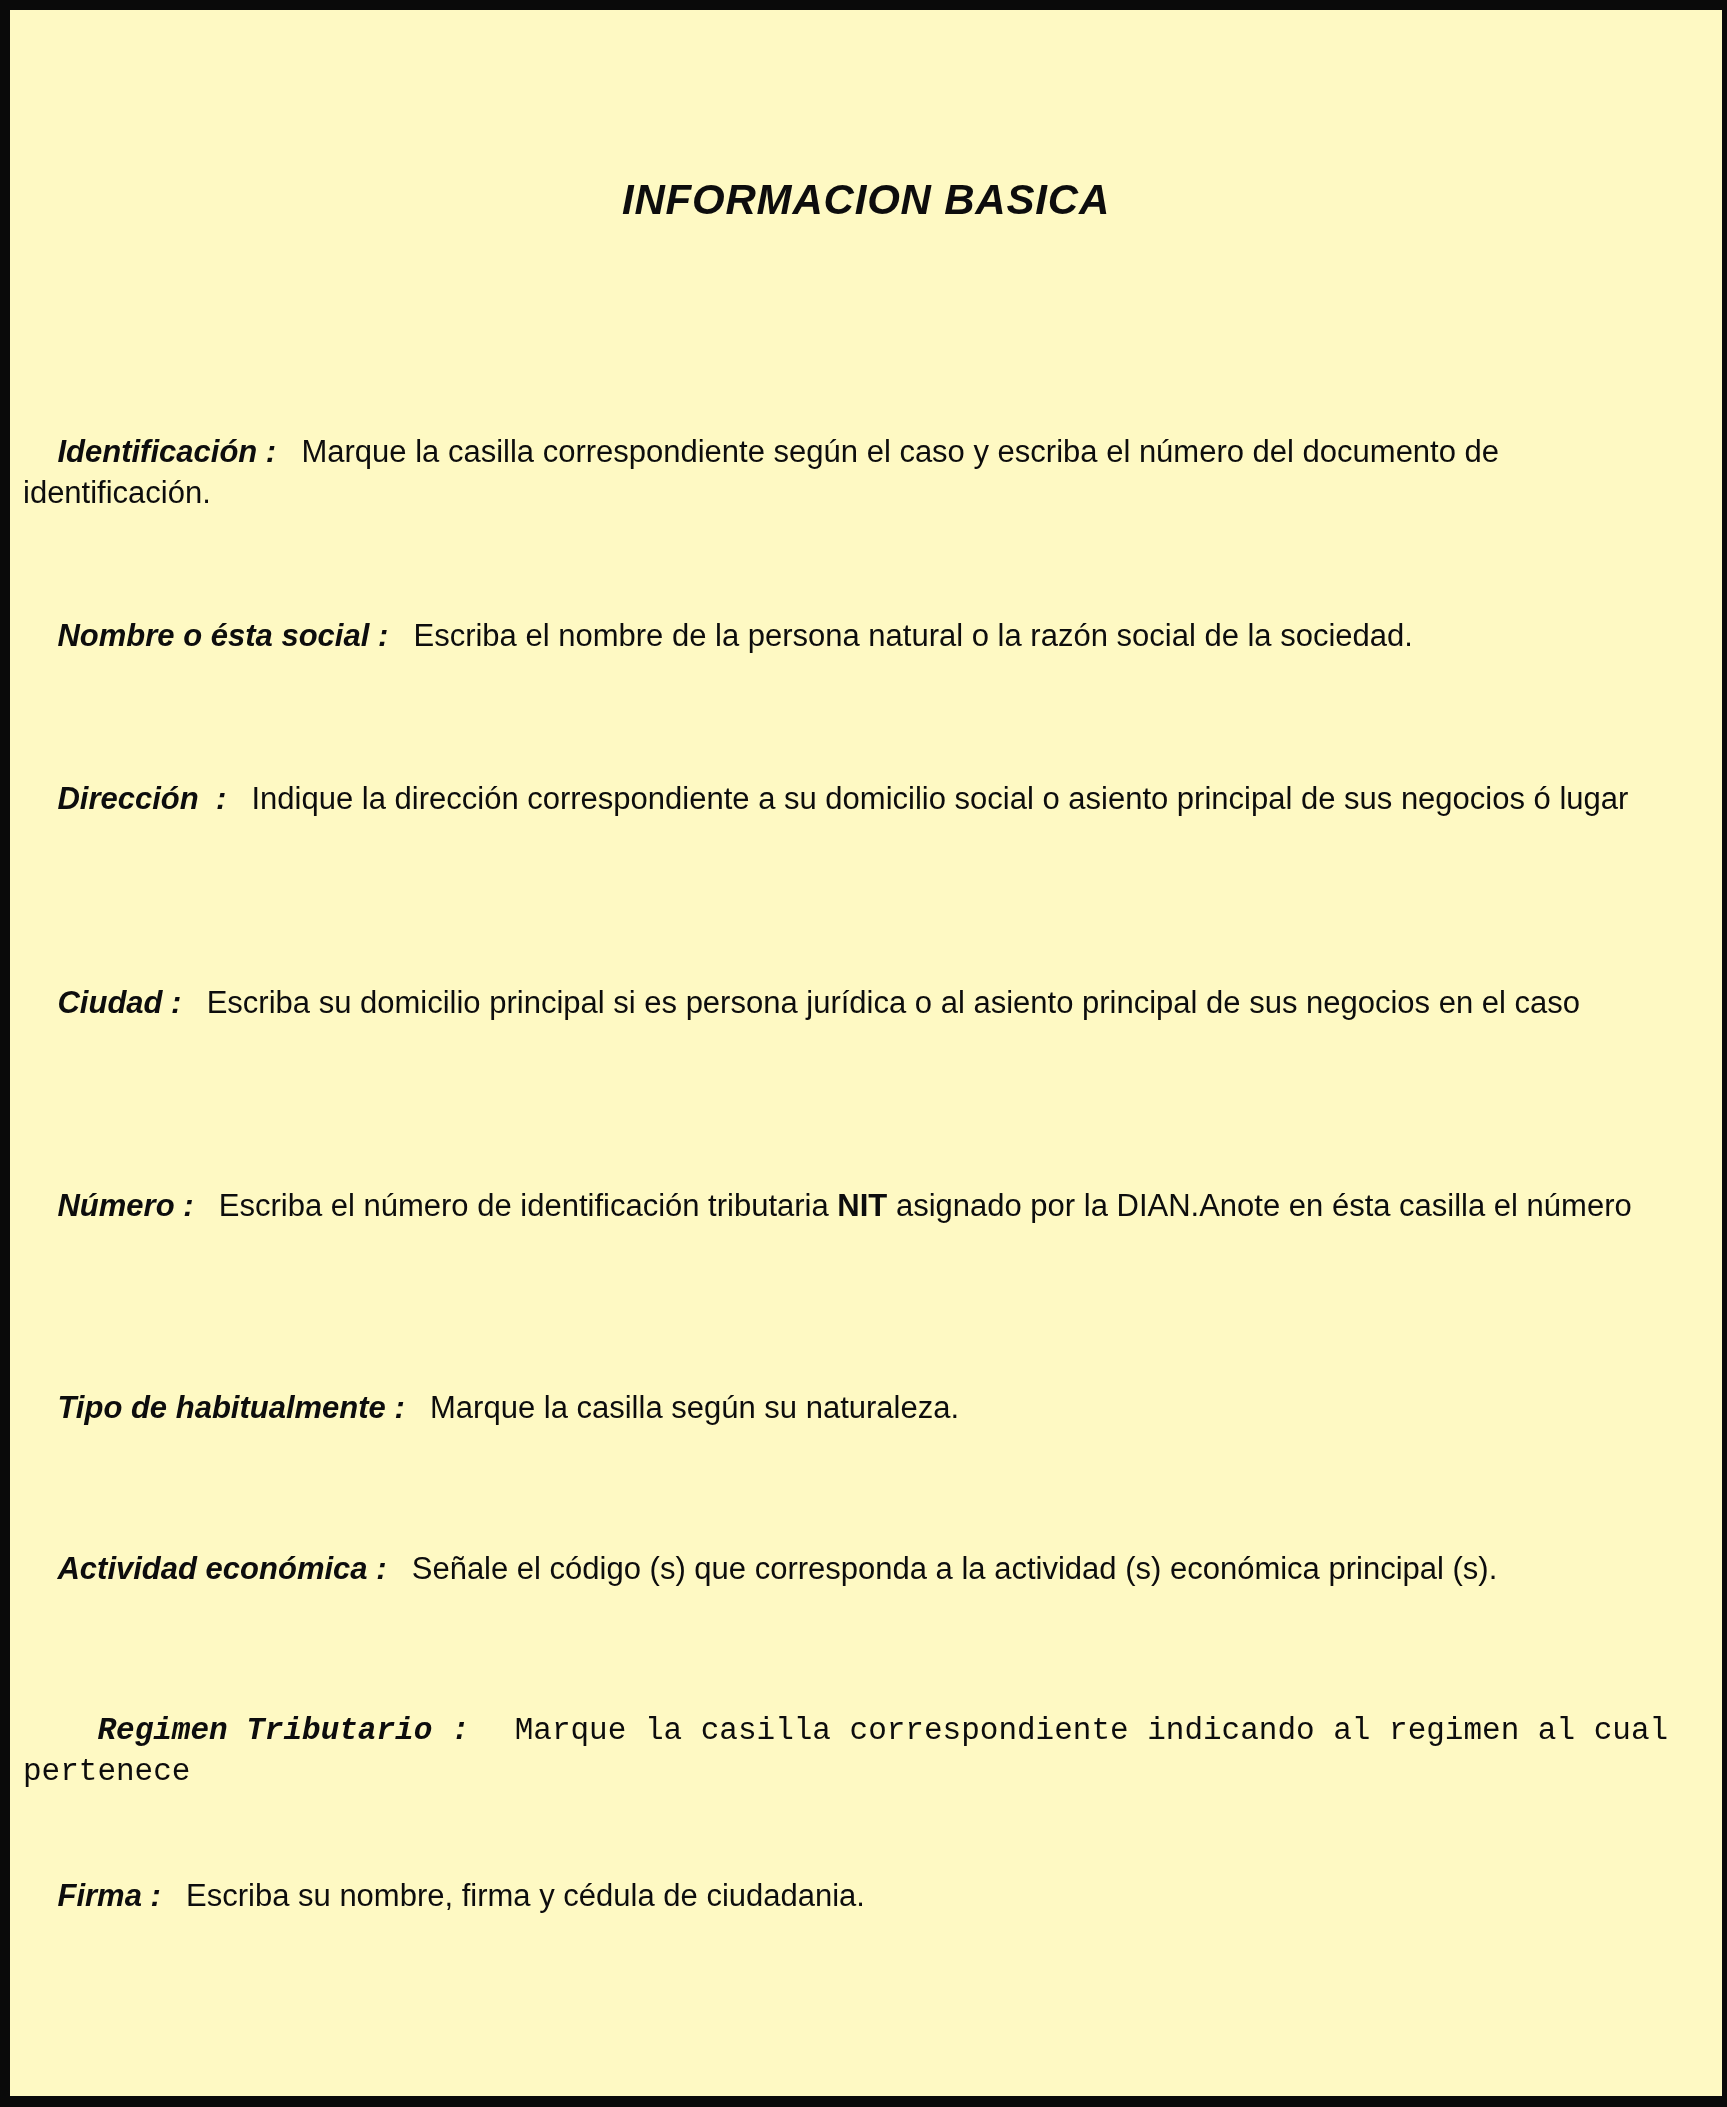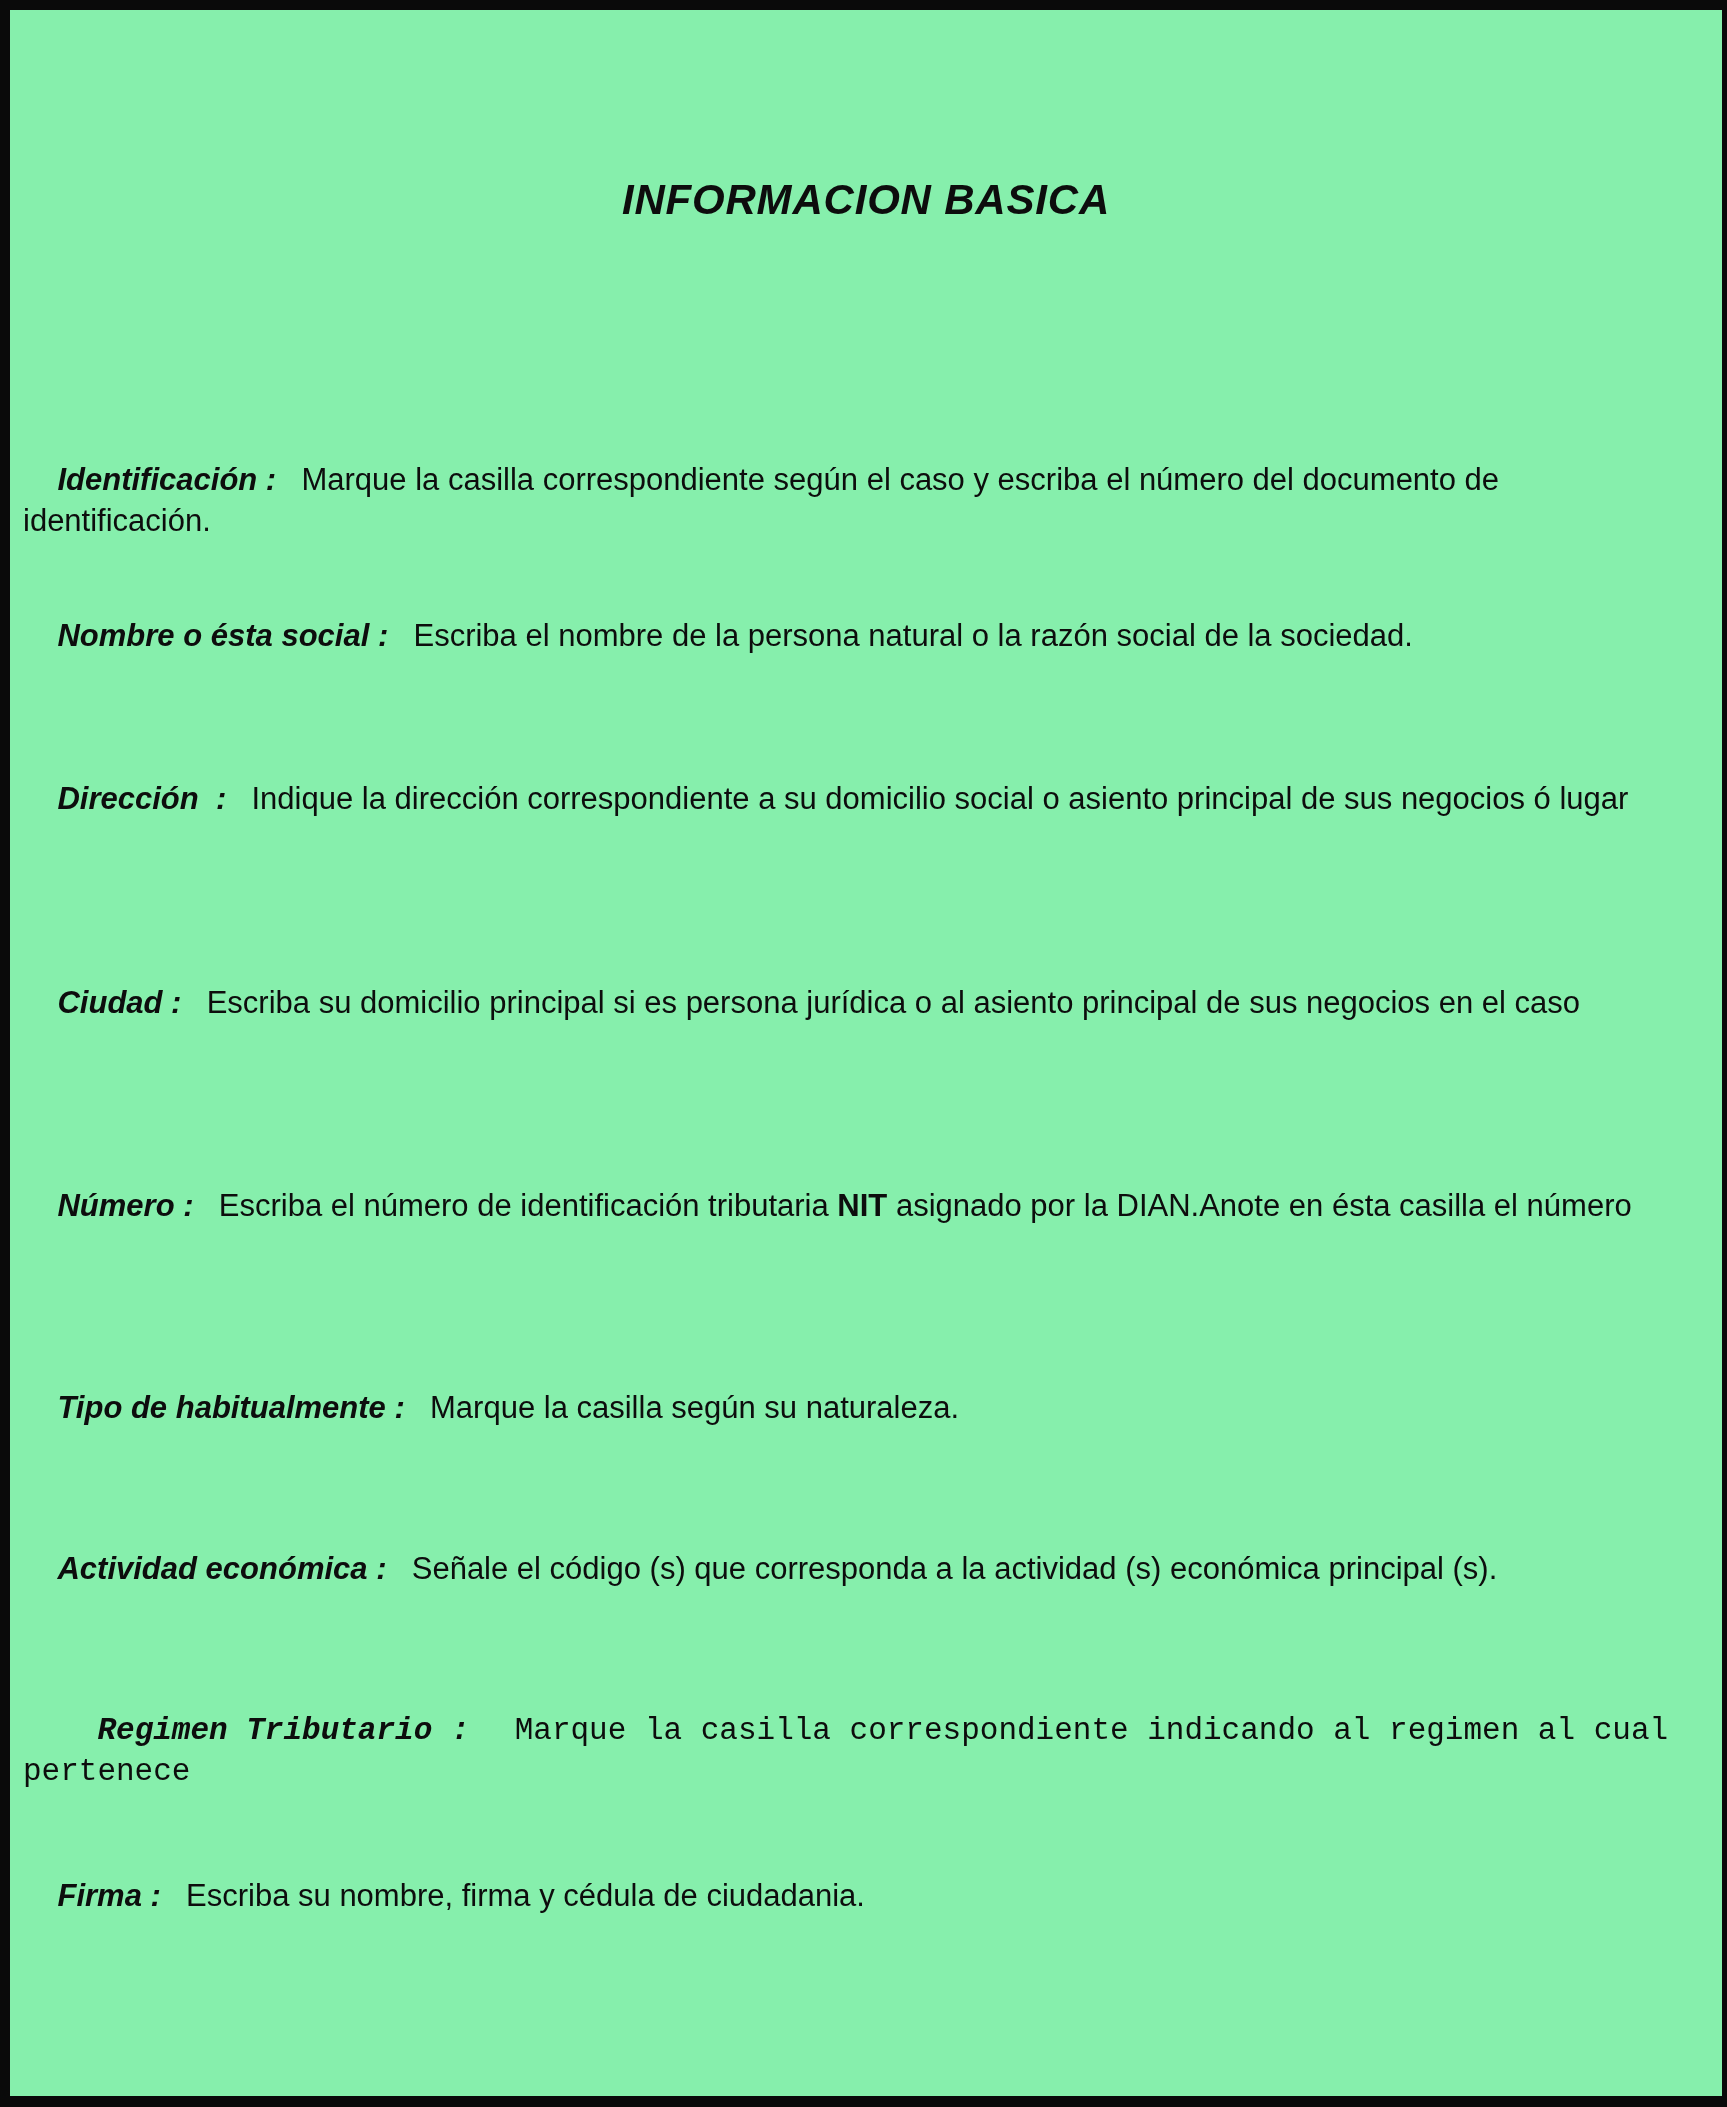--- a/index.html
+++ b/index.html
@@ -5,21 +5,21 @@
   html, body {
     margin: 0;
     padding: 0;
     background: #ffffff;
   }
   .page {
     position: relative;
     width: 1727px;
     height: 2108px;
     box-sizing: border-box;
-    background: #86efac;
+    background: #fef9c3;
     border-style: solid;
     border-color: #0a0a0a;
     border-top-width: 10.5px;
     border-left-width: 10.5px;
     border-right-width: 5.7px;
     border-bottom-width: 12px;
     font-family: "Liberation Sans", "DejaVu Sans", sans-serif;
     color: #0d0d0d;
     overflow: hidden;
   }
@@ -46,21 +46,21 @@
   .section .label {
     font-weight: bold;
     font-style: italic;
     margin-right: 8px;
   }
   .section .body-text b {
     font-weight: bold;
     font-style: normal;
   }
   
-  .section:nth-of-type(1) { top: 408px; }
+  .section:nth-of-type(1) { top: 380px; }
   .section:nth-of-type(2) { top: 564px; }
   .section:nth-of-type(3) { top: 727px; }
   .section:nth-of-type(4) { top: 931px; }
   .section:nth-of-type(5) { top: 1134px; }
   .section:nth-of-type(6) { top: 1336px; }
   .section:nth-of-type(7) { top: 1497px; }
   .section:nth-of-type(8) { top: 1659px; font-family: Liberation Mono, monospace; }
   .section:nth-of-type(9) { top: 1824px; }
 </style>
 </head>

